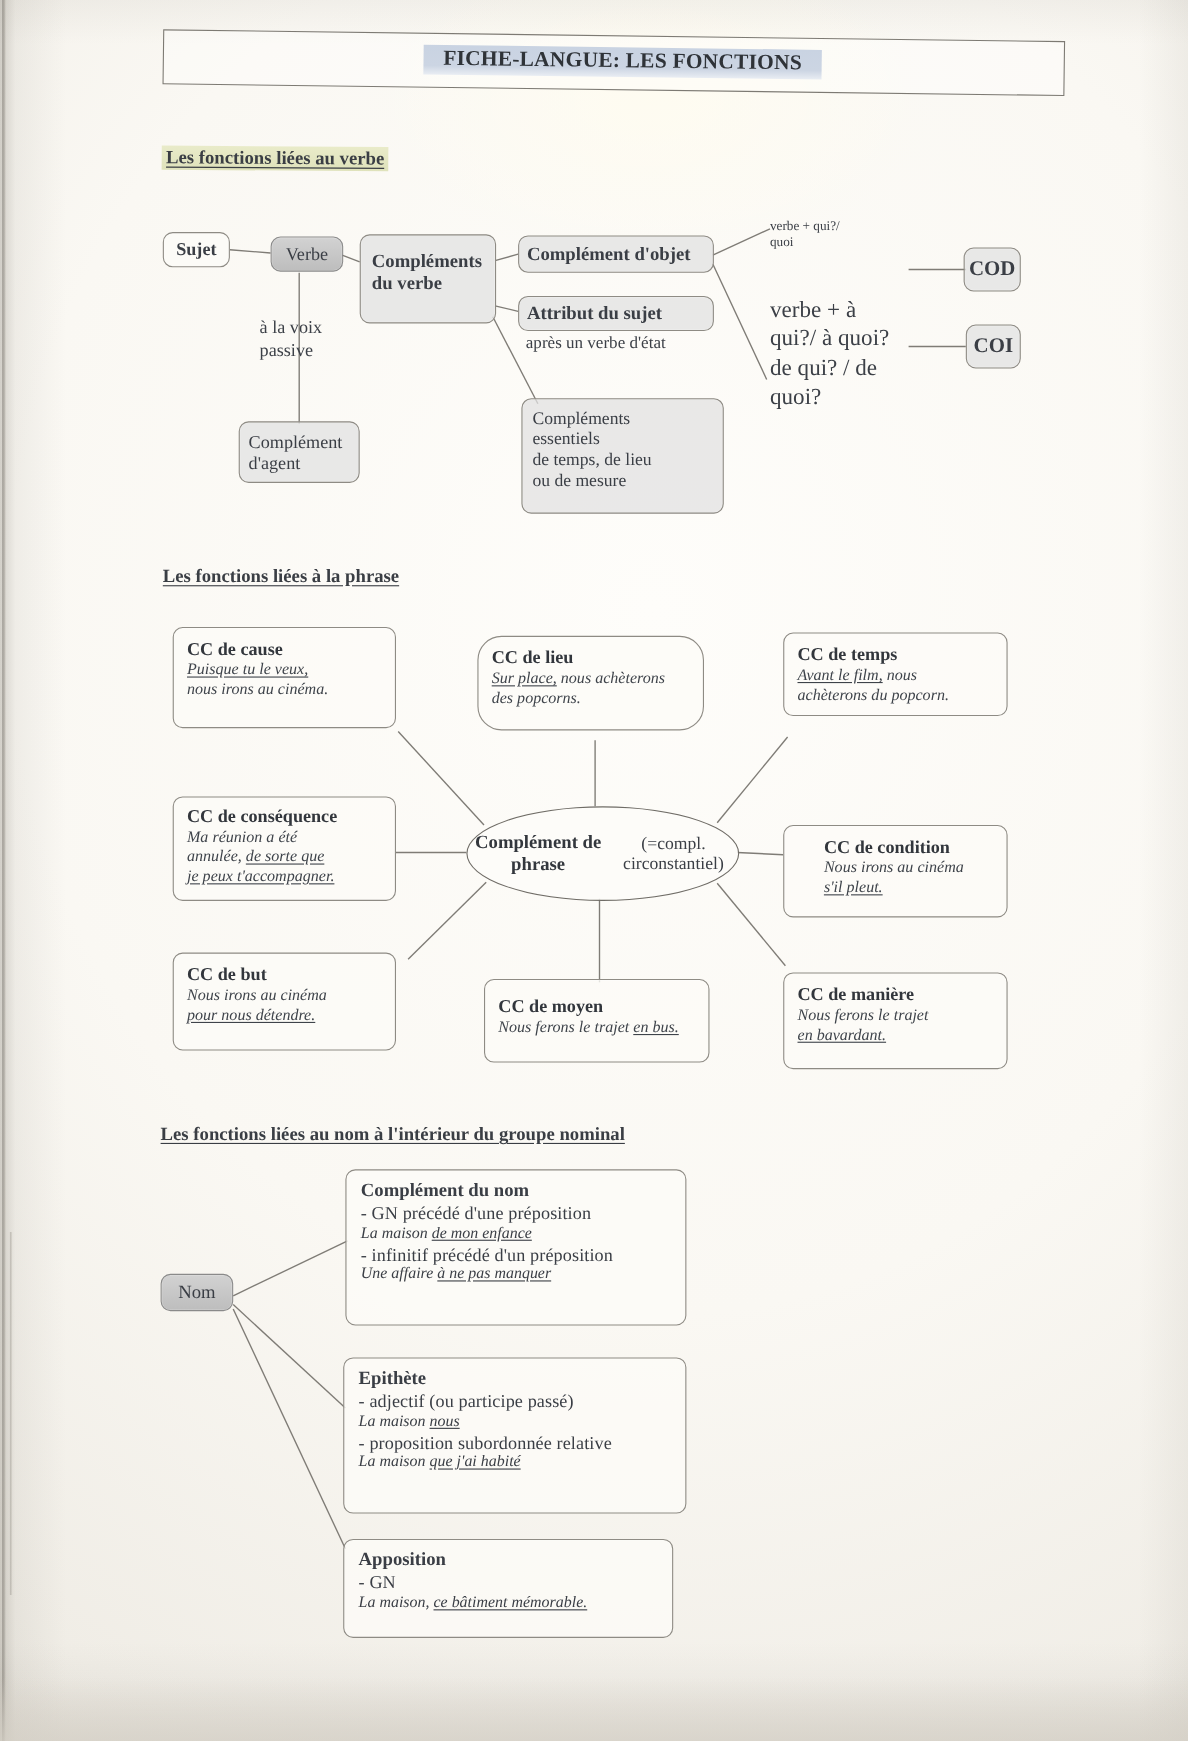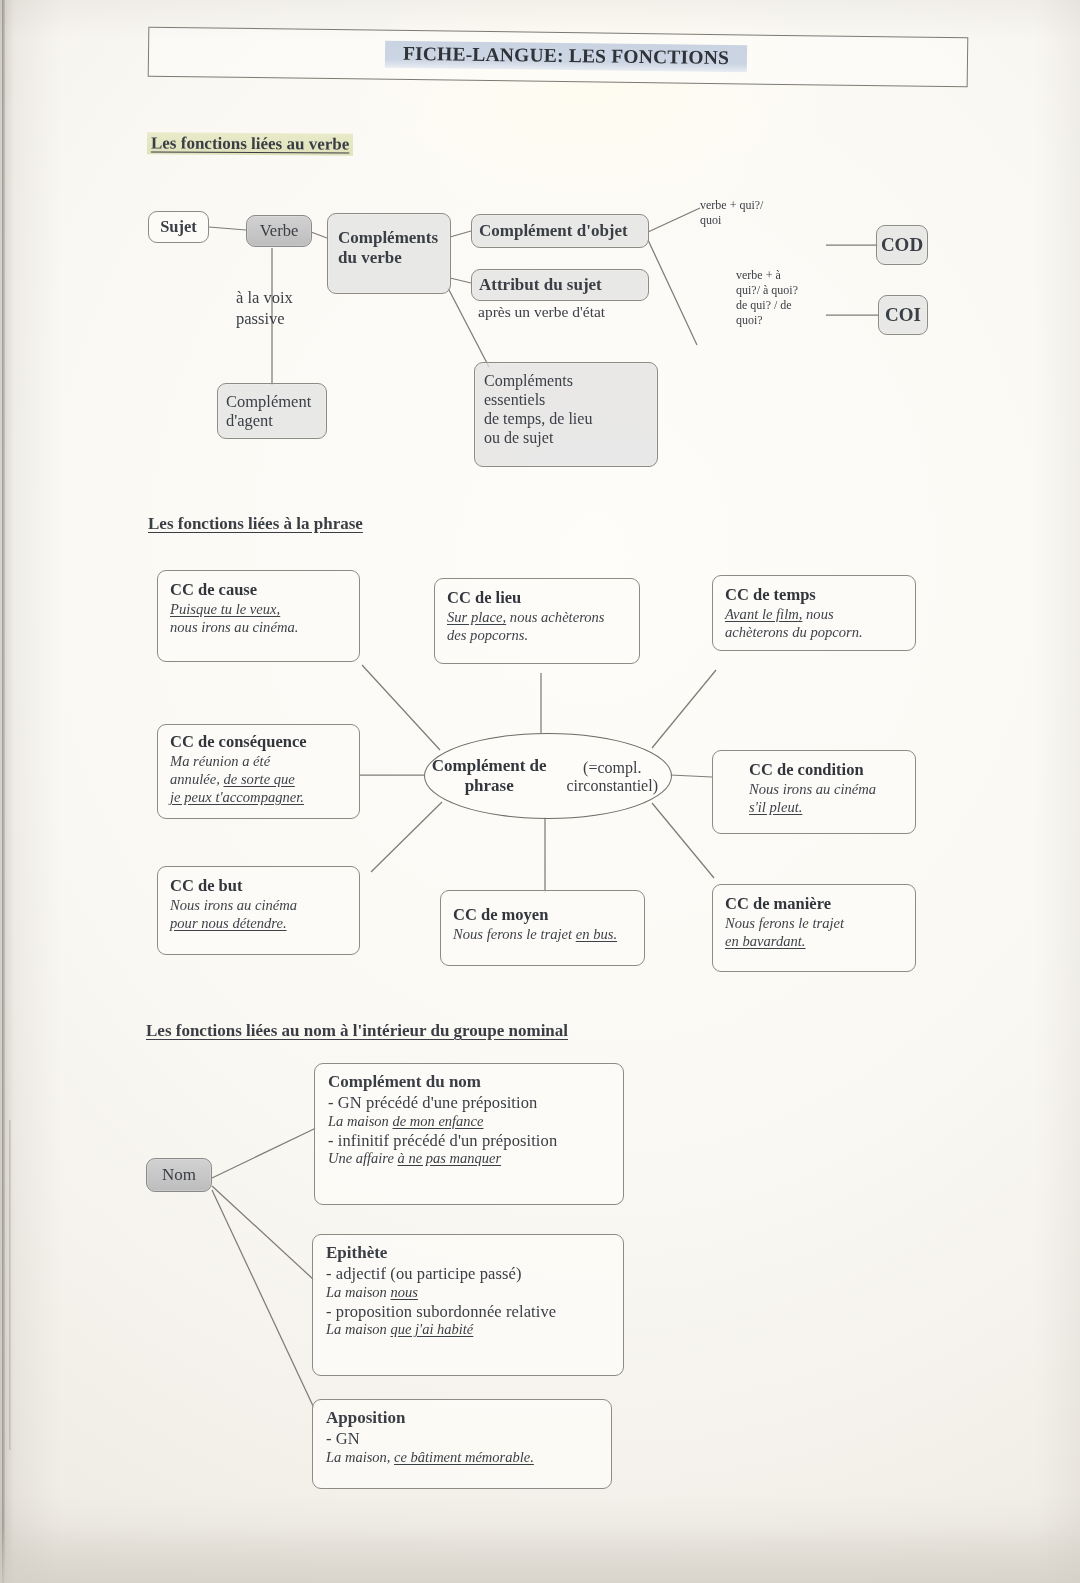--- a/index.html
+++ b/index.html
@@ -184,29 +184,29 @@
 
 <div class="node soft" style="left:471px;top:269px;width:178px;height:32px;padding:5px 0 0 7px;font-weight:bold;font-size:17px;">
   <span>Attribut du sujet</span>
 </div>
 <div class="ftext" style="left:478px;top:302px;font-size:15.5px;">après un verbe d'état</div>
 
 <div class="node soft" style="left:474px;top:362px;width:184px;height:105px;padding:9px 0 0 9px;font-size:16px;">
   <span style="display:block;">Compléments</span>
   <span style="display:block;">essentiels</span>
   <span style="display:block;">de temps, de lieu</span>
-  <span style="display:block;">ou de sujet</span>
+  <span style="display:block;">ou de mesure</span>
 </div>
 
 <div class="ftext" style="left:700px;top:198px;font-size:12px;">
   <span style="display:block;">verbe + qui?/</span>
   <span style="display:block;">quoi</span>
 </div>
 
-<div class="ftext" style="left:700px;top:268px;font-size:12px;margin-left:36px;">
+<div class="ftext" style="left:700px;top:268px;font-size:21px;">
   <span style="display:block;">verbe + à</span>
   <span style="display:block;">qui?/ à quoi?</span>
   <span style="display:block;">de qui? / de</span>
   <span style="display:block;">quoi?</span>
 </div>
 
 <div class="node soft" style="left:876px;top:225px;width:52px;height:40px;padding:8px 0 0 0;text-align:center;font-weight:bold;font-size:19px;">
   <span>COD</span>
 </div>
 <div class="node soft" style="left:878px;top:295px;width:50px;height:40px;padding:8px 0 0 0;text-align:center;font-weight:bold;font-size:19px;">
@@ -219,21 +219,21 @@
   <span class="l1">Complément de phrase</span>
   <span class="l2">(=compl. circonstantiel)</span>
 </div>
 
 <div class="node cc-box" style="left:157px;top:570px;width:203px;height:92px;">
   <span class="ttl b">CC de cause</span>
   <span class="ex u">Puisque tu le veux,</span>
   <span class="ex">nous irons au cinéma.</span>
 </div>
 
-<div class="node cc-box" style="left:434px;top:578px;width:206px;height:86px;">
+<div class="node cc-box" style="left:434px;top:578px;width:206px;height:86px;border-radius:22px;">
   <span class="ttl b">CC de lieu</span>
   <span class="ex"><span class="u">Sur place,</span><span> nous achèterons</span></span>
   <span class="ex">des popcorns.</span>
 </div>
 
 <div class="node cc-box" style="left:712px;top:575px;width:204px;height:76px;">
   <span class="ttl b">CC de temps</span>
   <span class="ex"><span class="u">Avant le film,</span><span> nous</span></span>
   <span class="ex">achèterons du popcorn.</span>
 </div>

